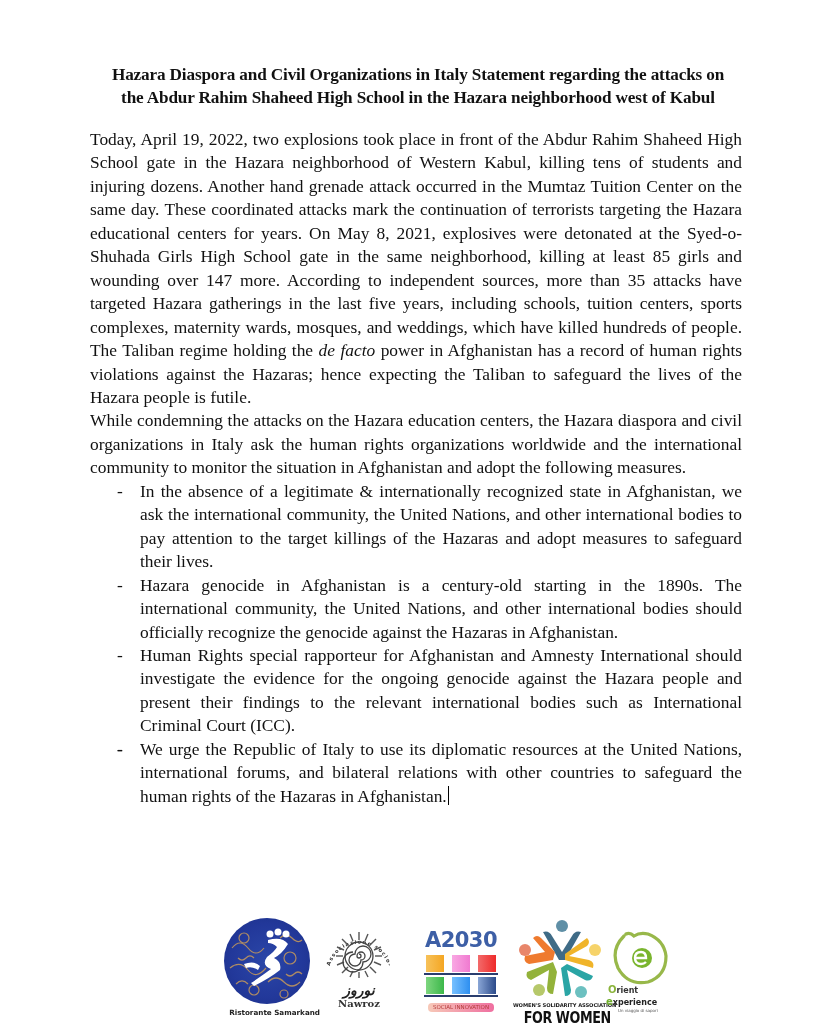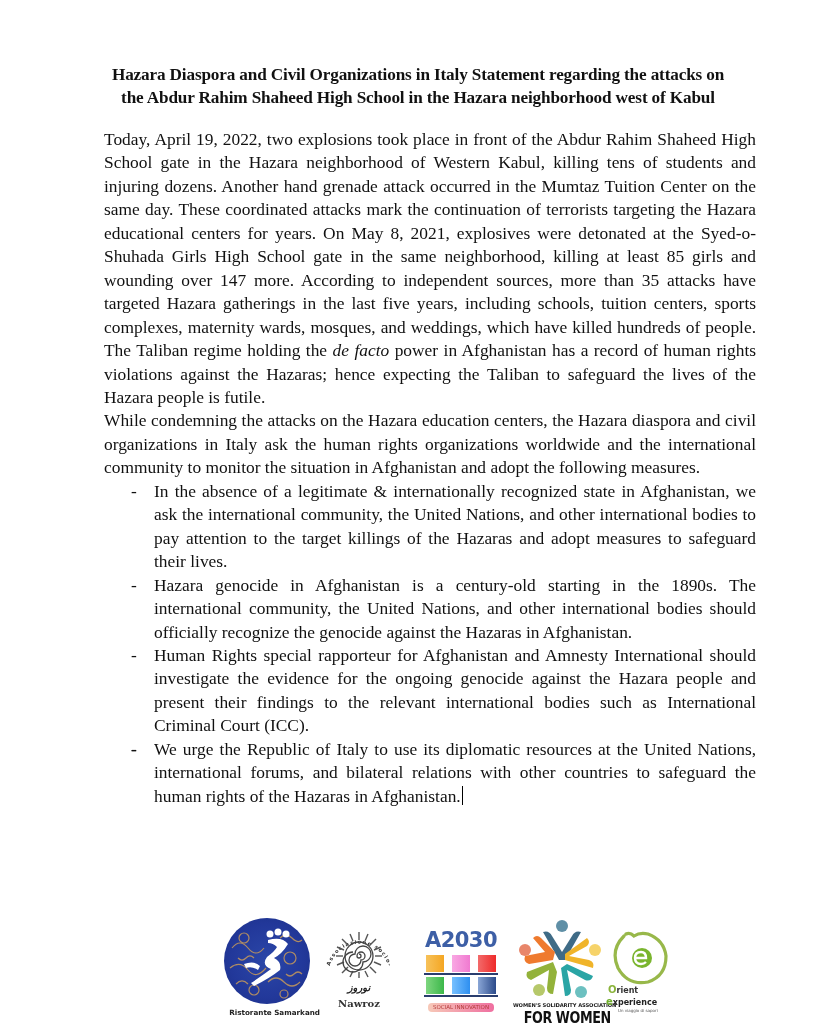--- a/index.html
+++ b/index.html
@@ -34,21 +34,20 @@
     }
     .title span { display: block; }
     .body {
       position: absolute;
       left: 90px;
       top: 117px;
       width: 652px;
       font-size: 17.4px;
       line-height: 23.45px;
       text-align: justify;
-      margin-left: 14px;
     }
     .body p {
       margin: 0;
     }
     .body p em { font-style: italic; }
     .measures {
       list-style: none;
       margin: 0;
       padding: 0;
     }
@@ -112,21 +111,21 @@
       font-family: "DejaVu Serif", serif;
       font-weight: bold;
       font-size: 10px;
       color: #333;
     }
     .nawroz-arabic {
       position: absolute;
       left: 0; top: 64px; width: 74px;
       text-align: center;
       font-family: "DejaVu Sans", sans-serif;
-      font-size: 10px;
+      font-size: 14px;
       font-style: italic;
       font-weight: bold;
       color: #222;
     }
 
     .logo-a2030 { left: 422px; top: 12px; width: 78px; height: 86px; }
     .a2030-title {
       position: absolute;
       left: 0; top: 0; width: 78px;
       text-align: center;

